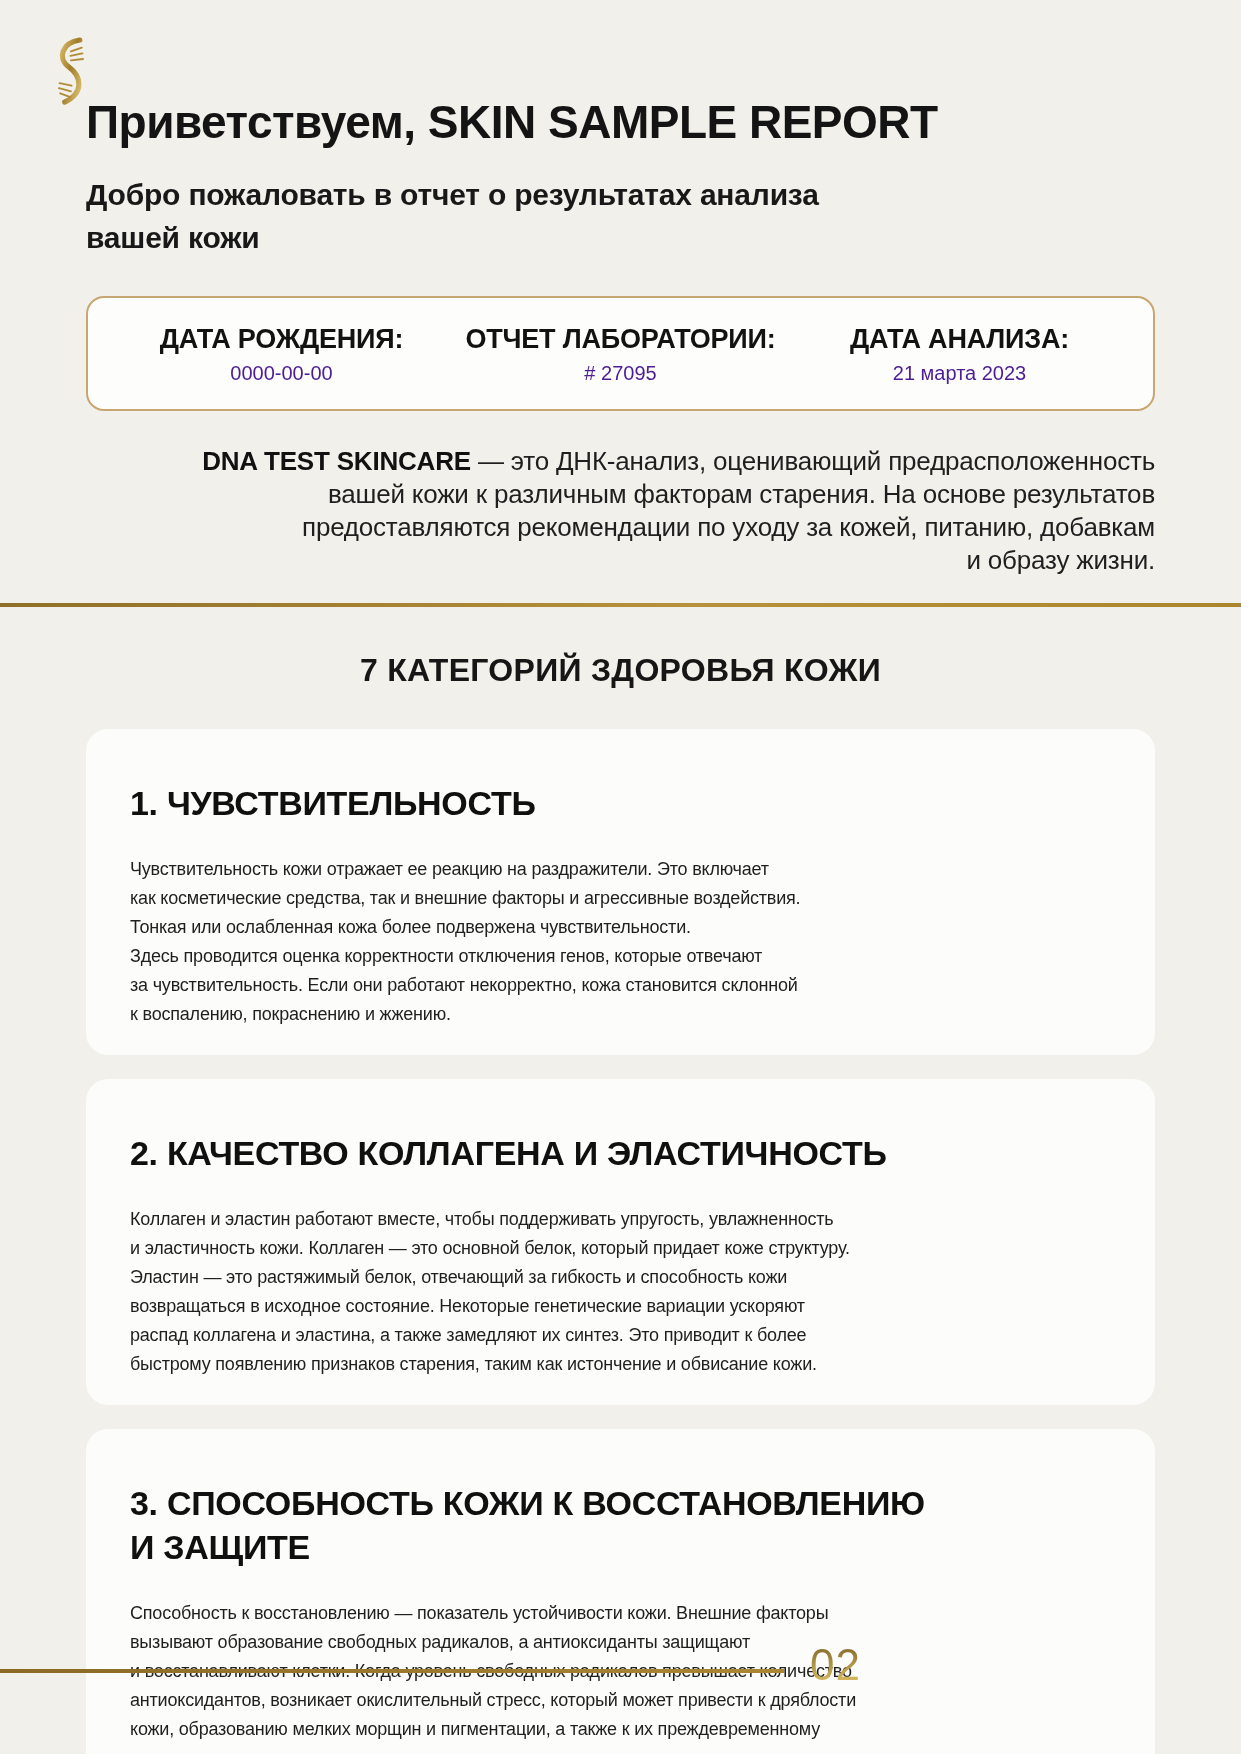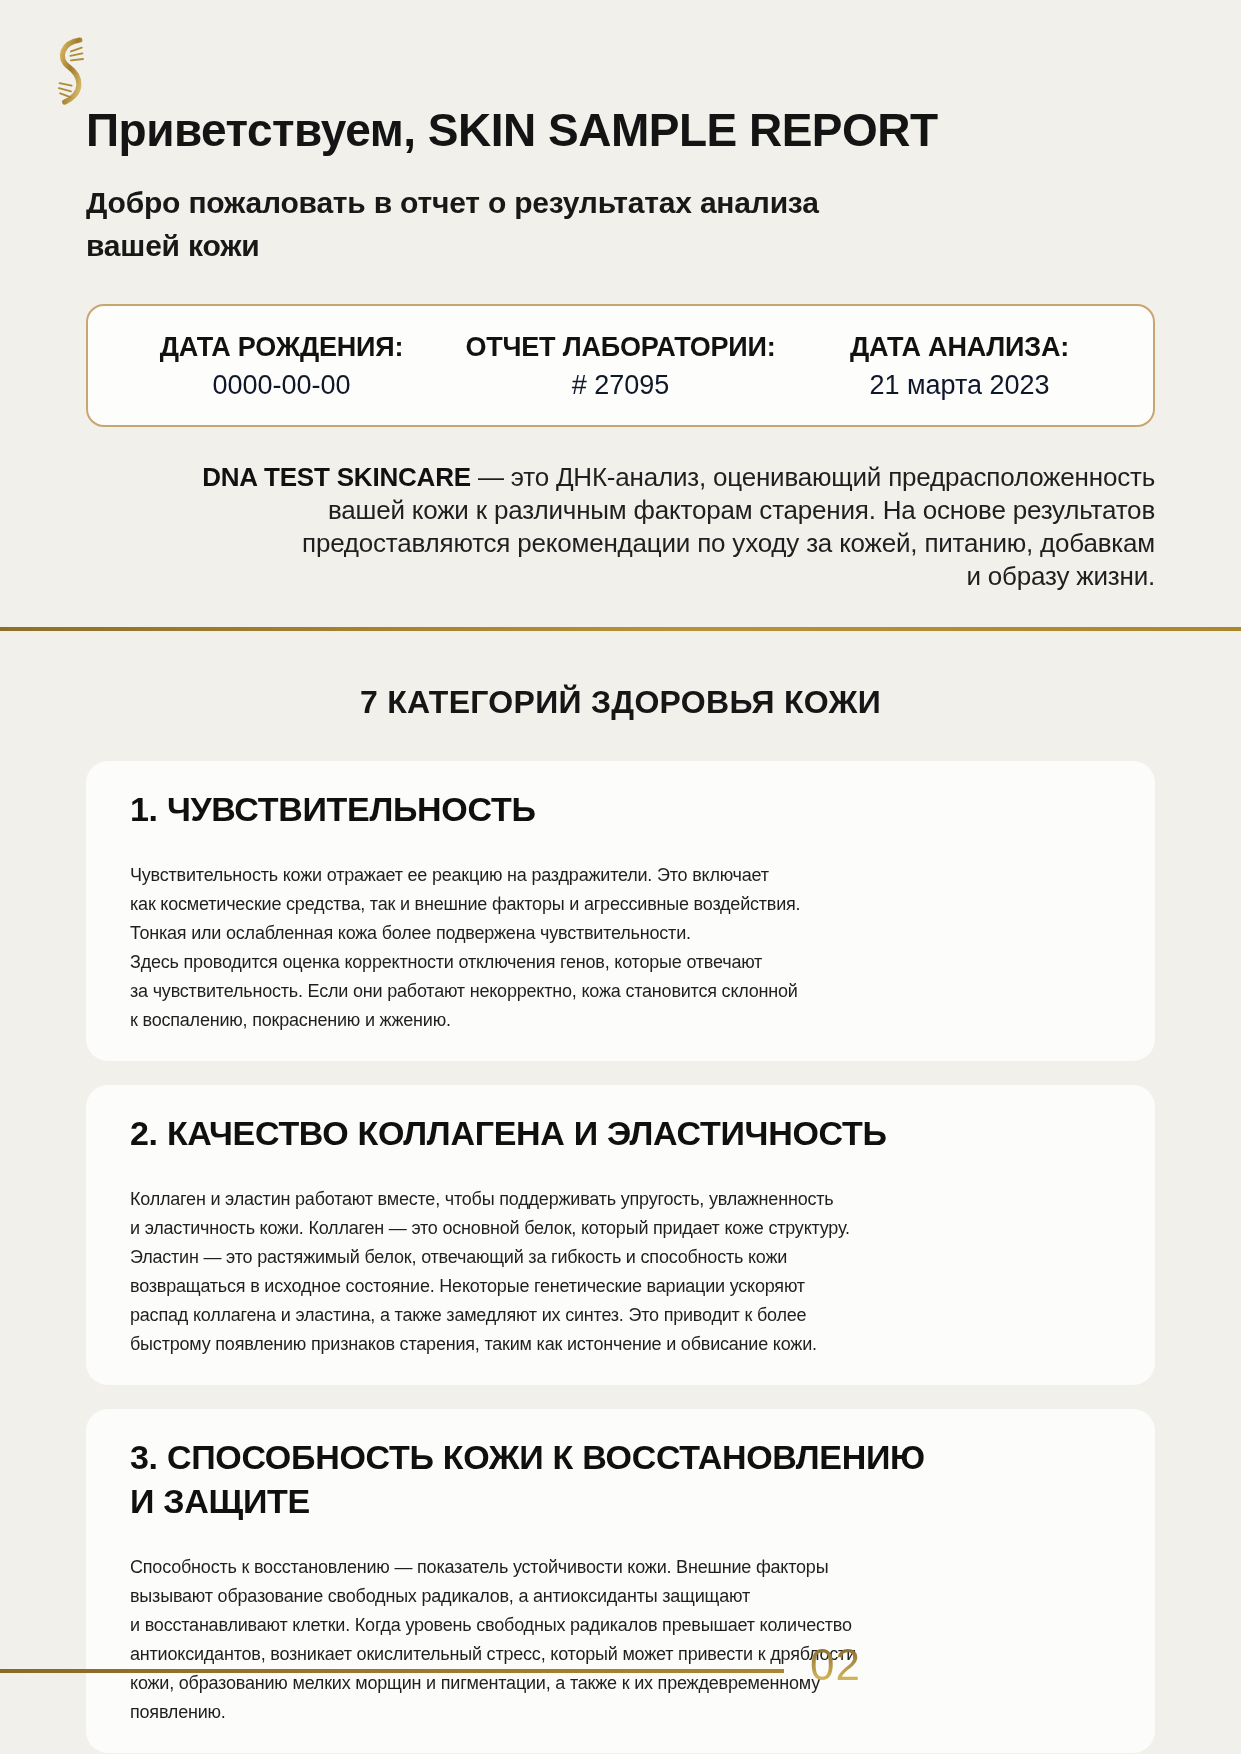--- a/index.html
+++ b/index.html
@@ -16,42 +16,42 @@
   html,body{background:var(--page-bg);}
   body{font-family:"Liberation Sans", sans-serif;}
   .page{
     position:relative;
     width:1241px;height:1754px;
     background:var(--page-bg);
     overflow:hidden;
     margin:0 auto;
   }
   .logo{position:absolute;left:52px;top:34px;width:38px;height:78px;}
-  .content{padding:12px 86px;}
+  .content{padding:4px 86px;}
   .report-header{padding-top:92px;}
   h1.title{
     font-size:46px;line-height:1.15;font-weight:800;
     color:var(--ink);letter-spacing:-0.5px;
   }
   .subtitle{
     margin-top:24px;font-size:30px;line-height:1.45;font-weight:700;
     color:#181818;white-space:pre-line;letter-spacing:-0.2px;
   }
   .info-box{
     margin-top:36px;
     background:#fdfdfb;
     border:2px solid var(--tan-border);
     border-radius:18px;
     padding:26px 24px 24px;
     display:flex;
     justify-content:center;
   }
   .info-col{flex:1;text-align:center;}
   .info-label{font-size:27px;font-weight:700;color:#121212;letter-spacing:-0.2px;}
-  .info-value{font-size:27px;font-weight:400;color:#0f172a;margin-top:7px;}
+  .info-value{font-size:20px;font-weight:400;color:#4c1d95;margin-top:7px;}
   .intro{
     margin-top:34px;
     padding-left:20px;
     font-size:26px;line-height:33px;color:var(--body-ink);
     white-space:pre-line;letter-spacing:-0.2px;text-align:right;
   }
   .intro .lead{font-weight:800;color:#111;}
   .divider{
     margin:22px -86px 0;
     height:4px;
@@ -65,21 +65,21 @@
   }
   .cards{margin-top:40px;}
   .card{
     background:var(--card-bg);
     border-radius:22px;
     padding:26px 44px 26px;
     margin-bottom:24px;
   }
   .card h3{
     font-size:34px;line-height:44px;font-weight:800;color:#101010;
-    letter-spacing:-0.3px;white-space:pre-line;
+    letter-spacing:-0.3px;white-space:pre-line;margin-top:26px;
   }
   .card p{
     margin-top:30px;
     font-size:18px;line-height:29px;color:var(--body-ink);
     white-space:pre-line;letter-spacing:-0.2px;
   }
   .footer-line{
     position:absolute;left:0;top:1669px;
     width:784px;height:4px;
     background:linear-gradient(90deg,#8a6a25,#ab8733);

